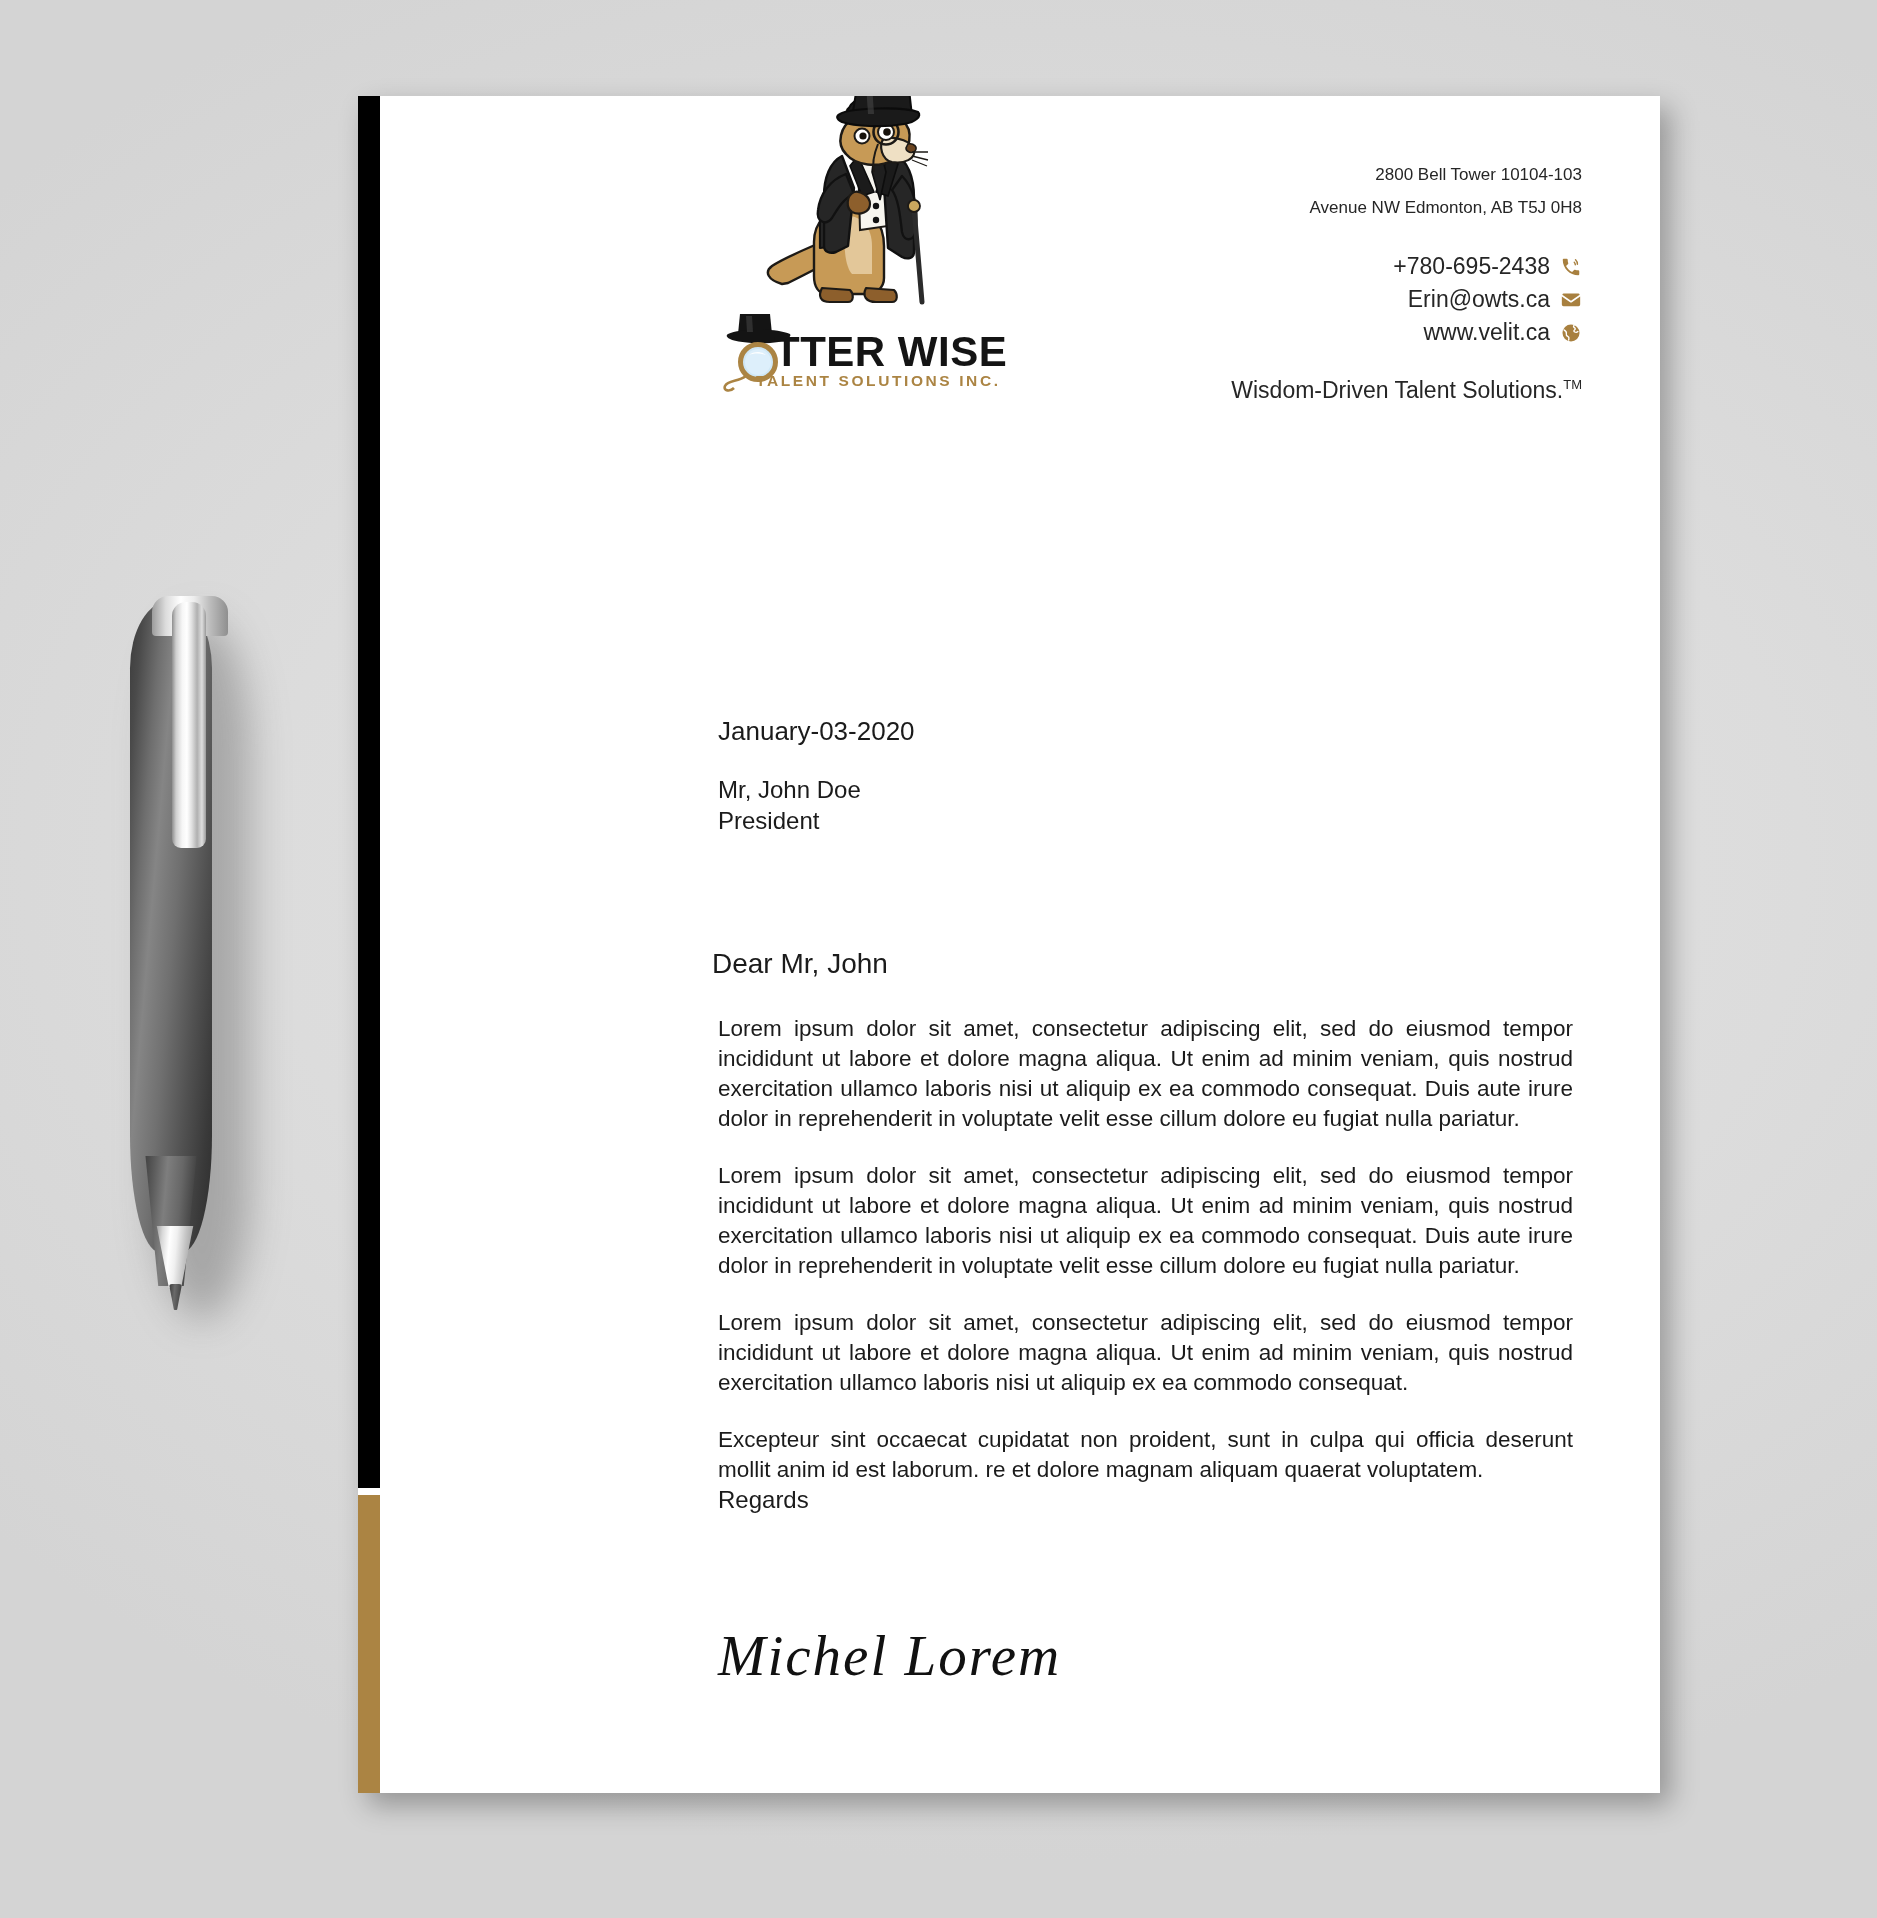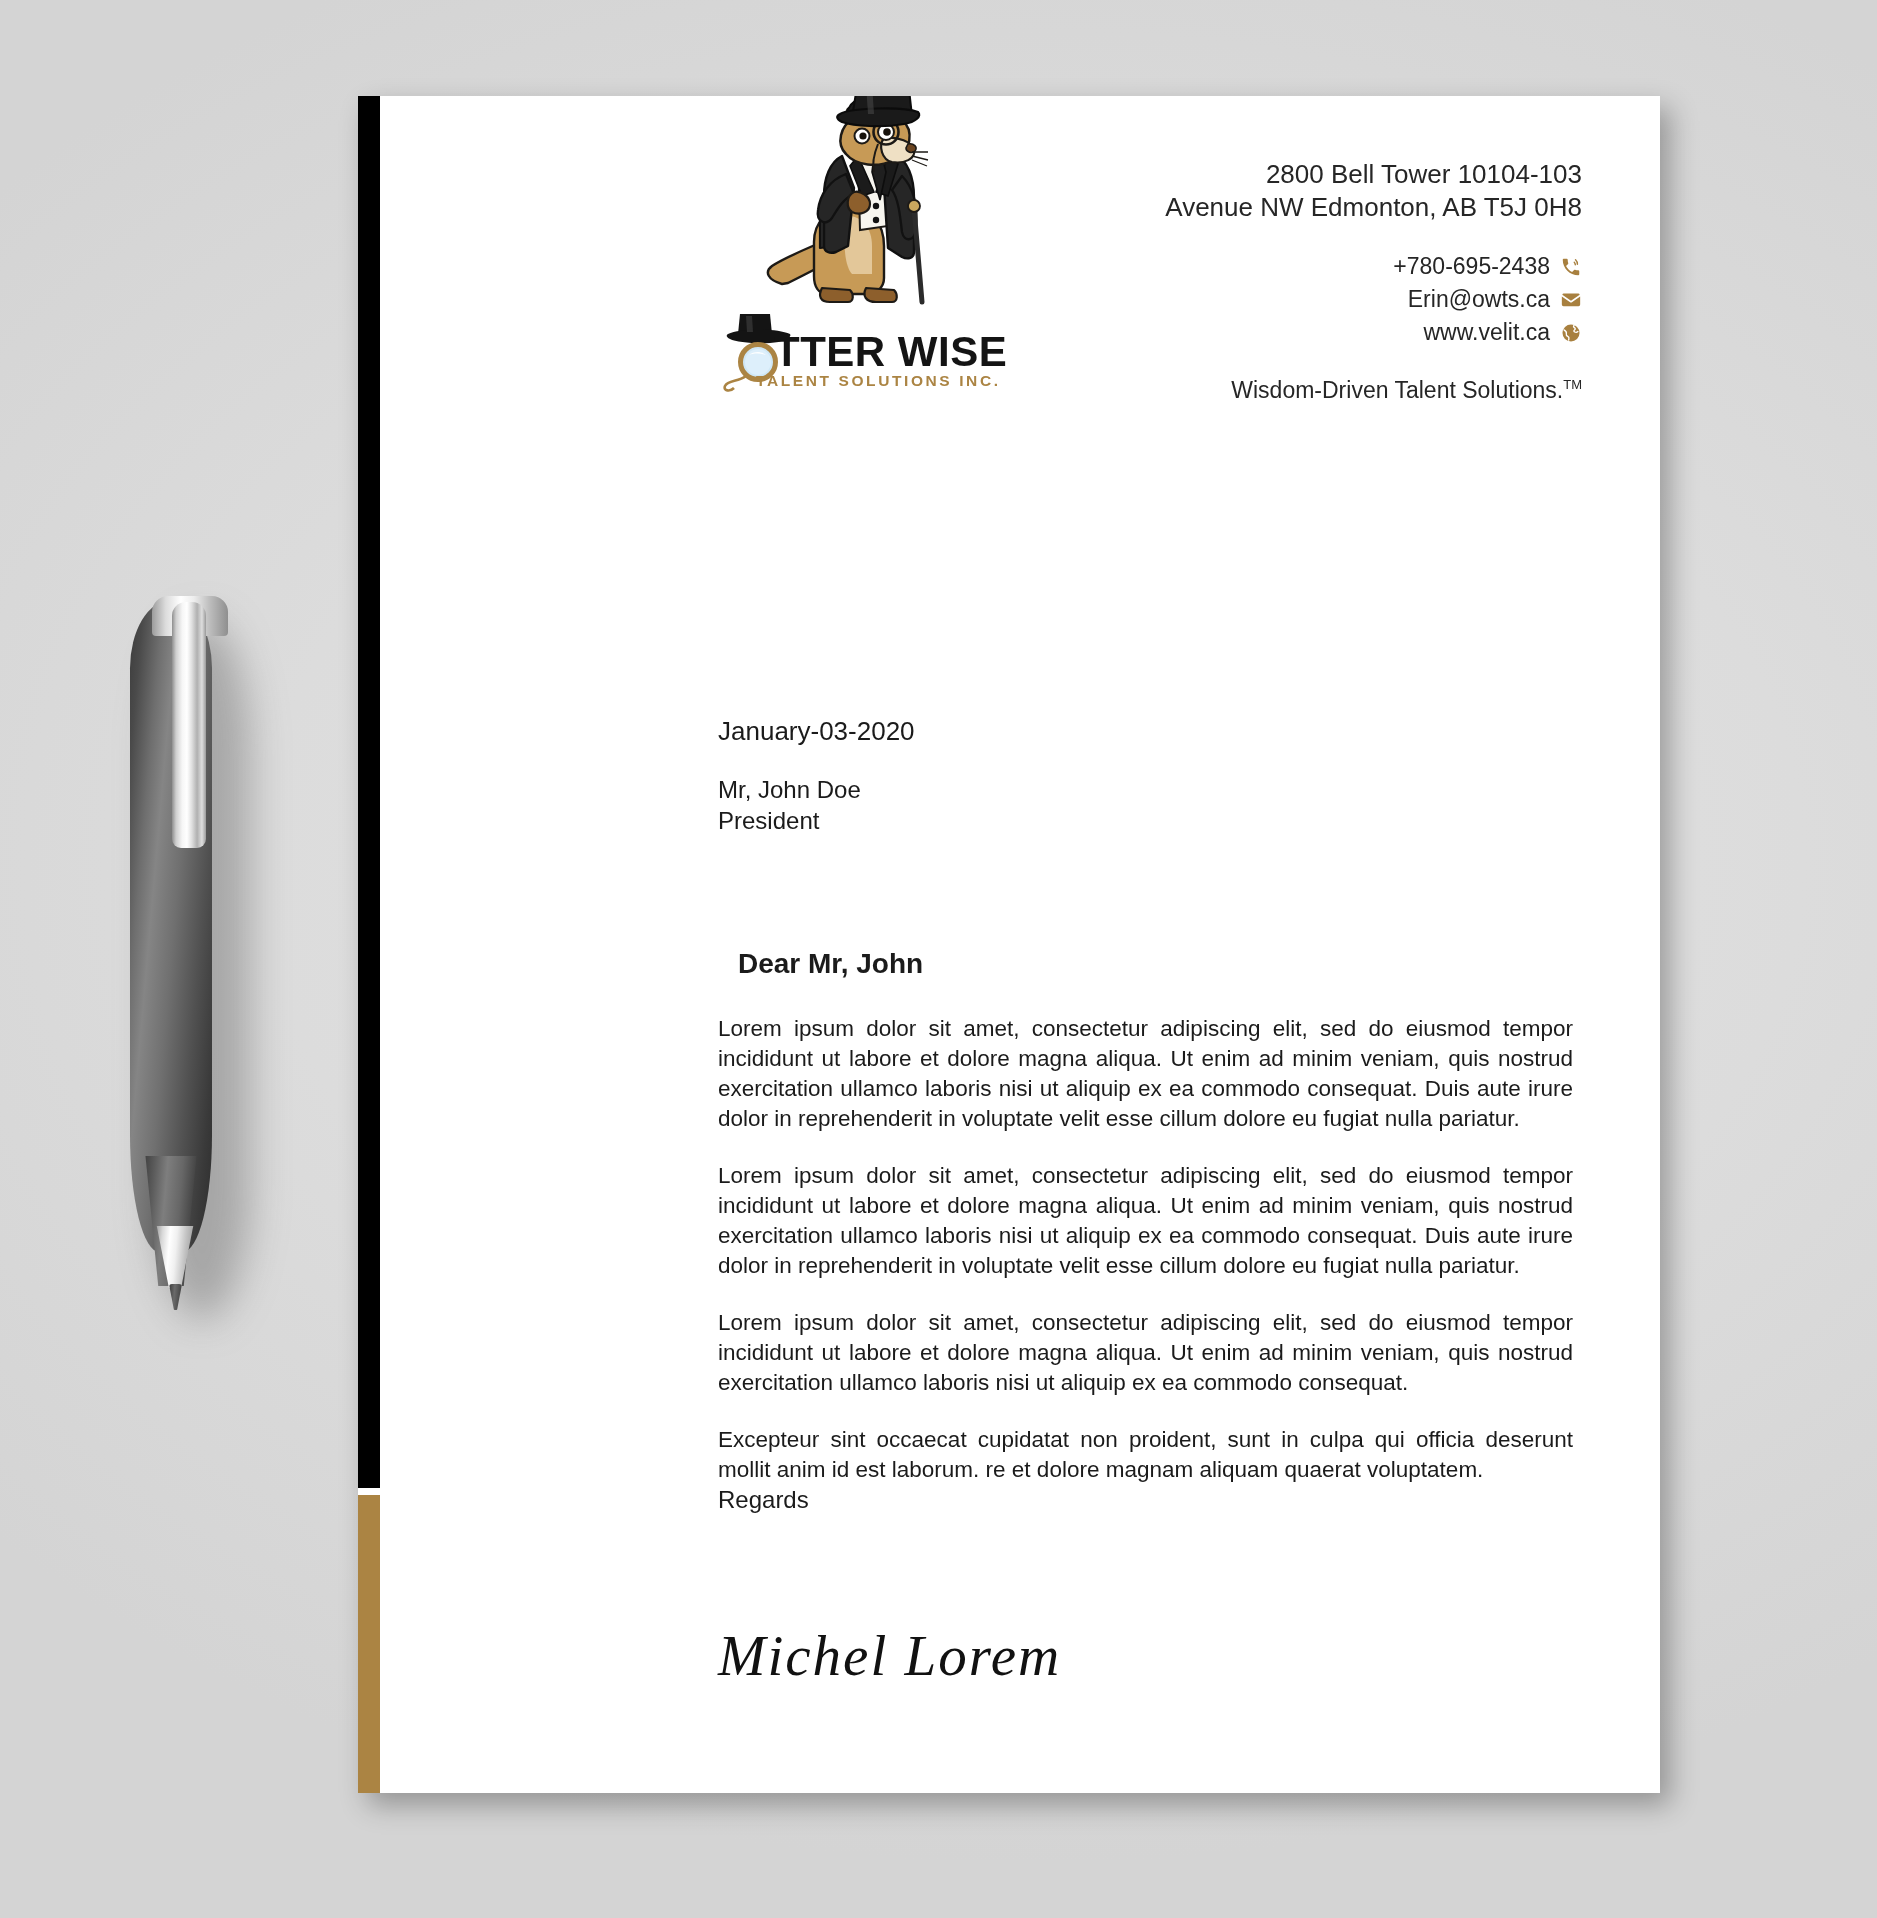--- a/index.html
+++ b/index.html
@@ -205,21 +205,21 @@
 
   
   .contact {
     position: absolute;
     right: 78px;
     top: 62px;
     text-align: right;
     color: #262626;
   }
   .addr-line {
-    font-size: 26px;
+    font-size: 17px;
     line-height: 33px;
     white-space: nowrap;
     text-align: right;
   }
   .contact-rows { margin-top: 26px; }
   .contact-row {
     display: flex;
     align-items: center;
     justify-content: flex-end;
     gap: 10px;
@@ -268,24 +268,24 @@
   }
   .lt-company {
     position: absolute;
     left: 360px;
     top: 752px;
     font-size: 24px;
     line-height: 31px;
   }
   .lt-salutation {
     position: absolute;
-    left: 380px;
+    left: 354px;
     top: 852px;
     font-size: 28px;
-    font-weight: 700;
+    font-weight: 400;
     white-space: nowrap;
   }
   .lt-body {
     position: absolute;
     left: 360px;
     top: 918px;
     width: 855px;
   }
   .lt-body p {
     font-size: 22.5px;

